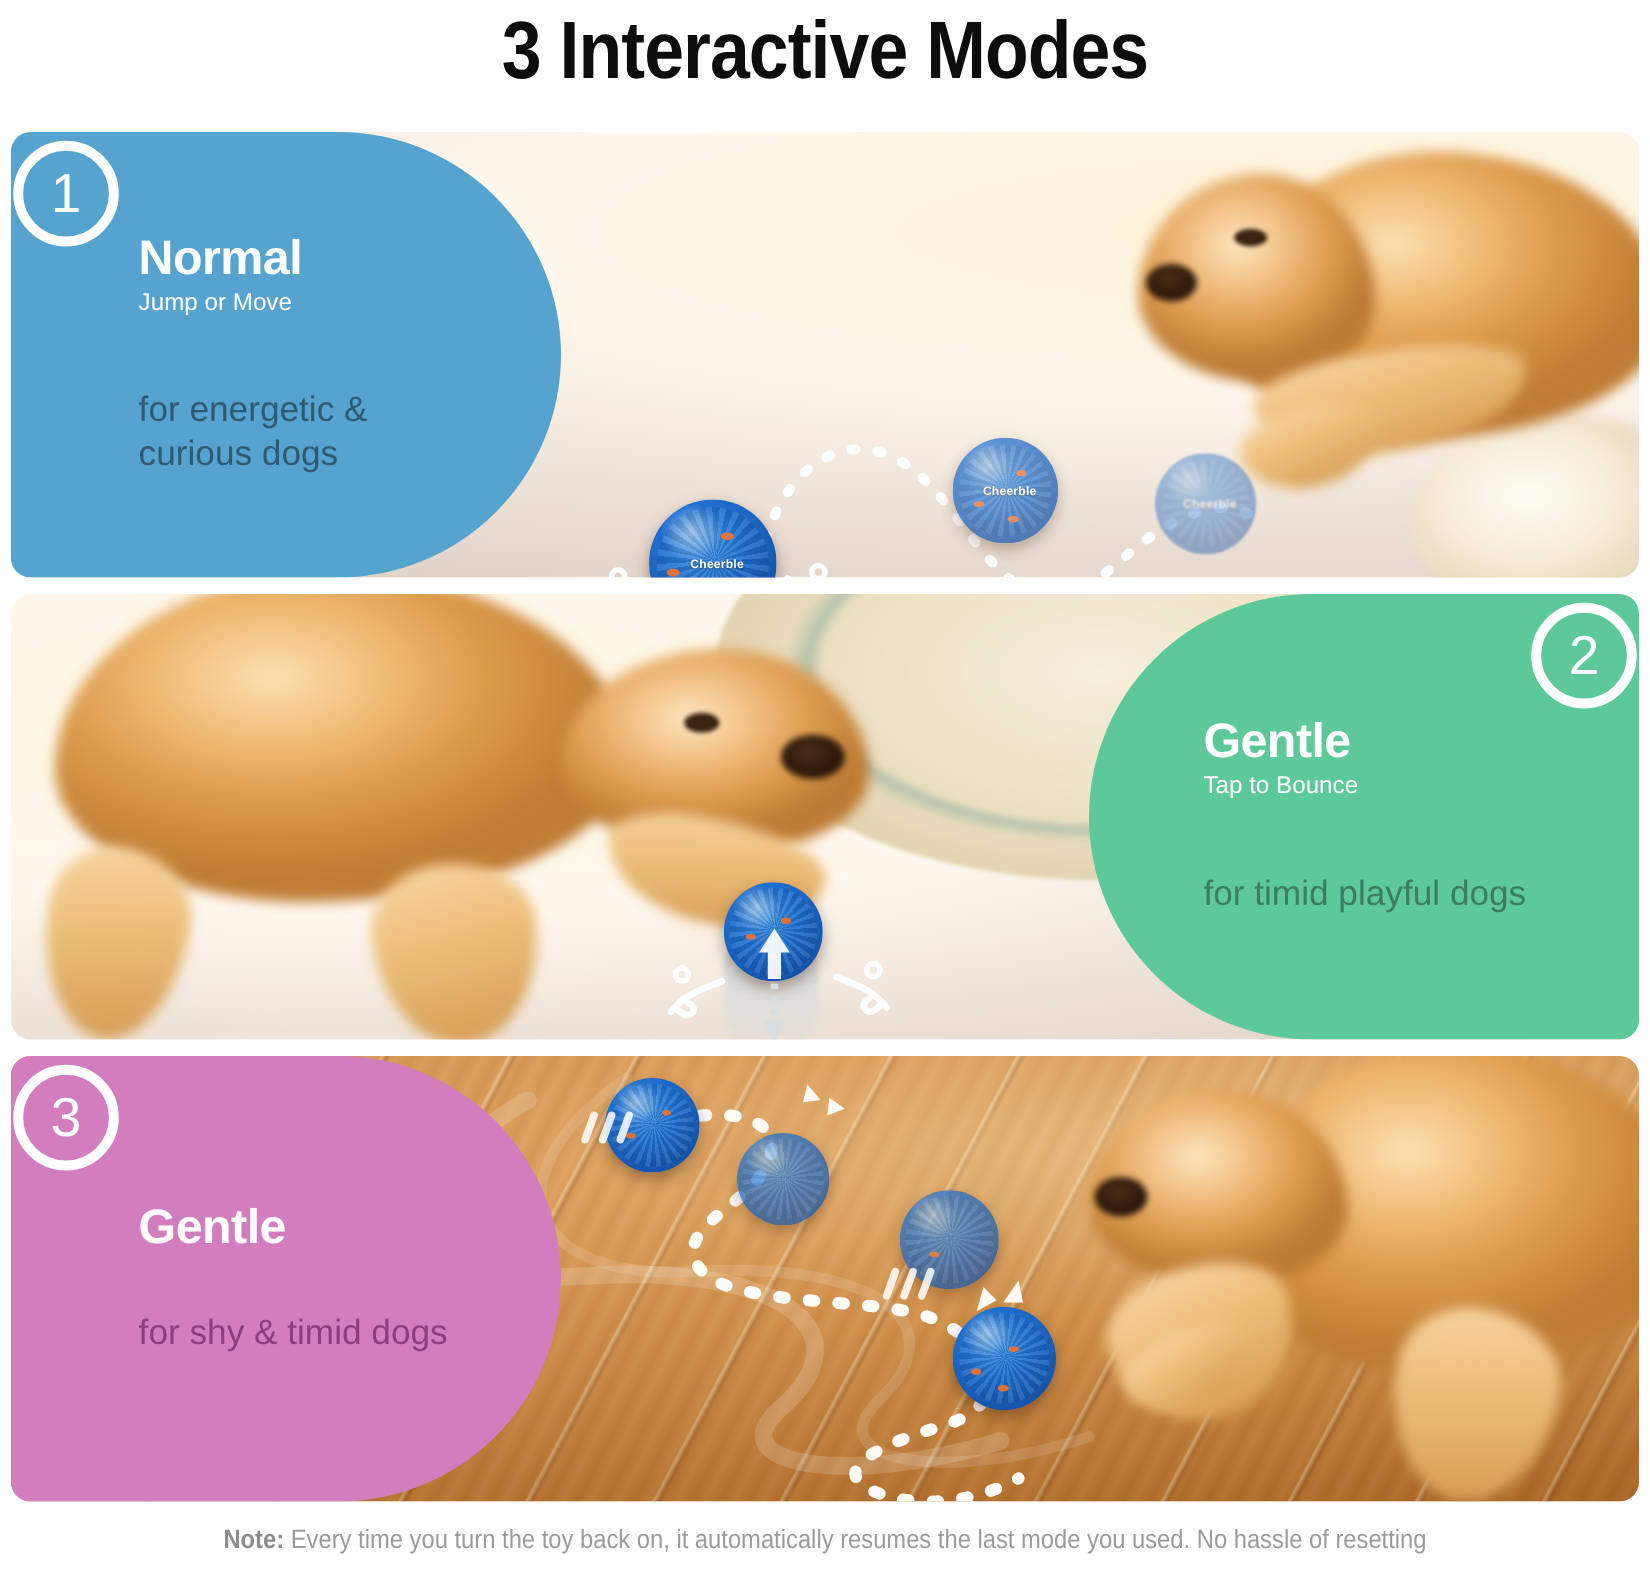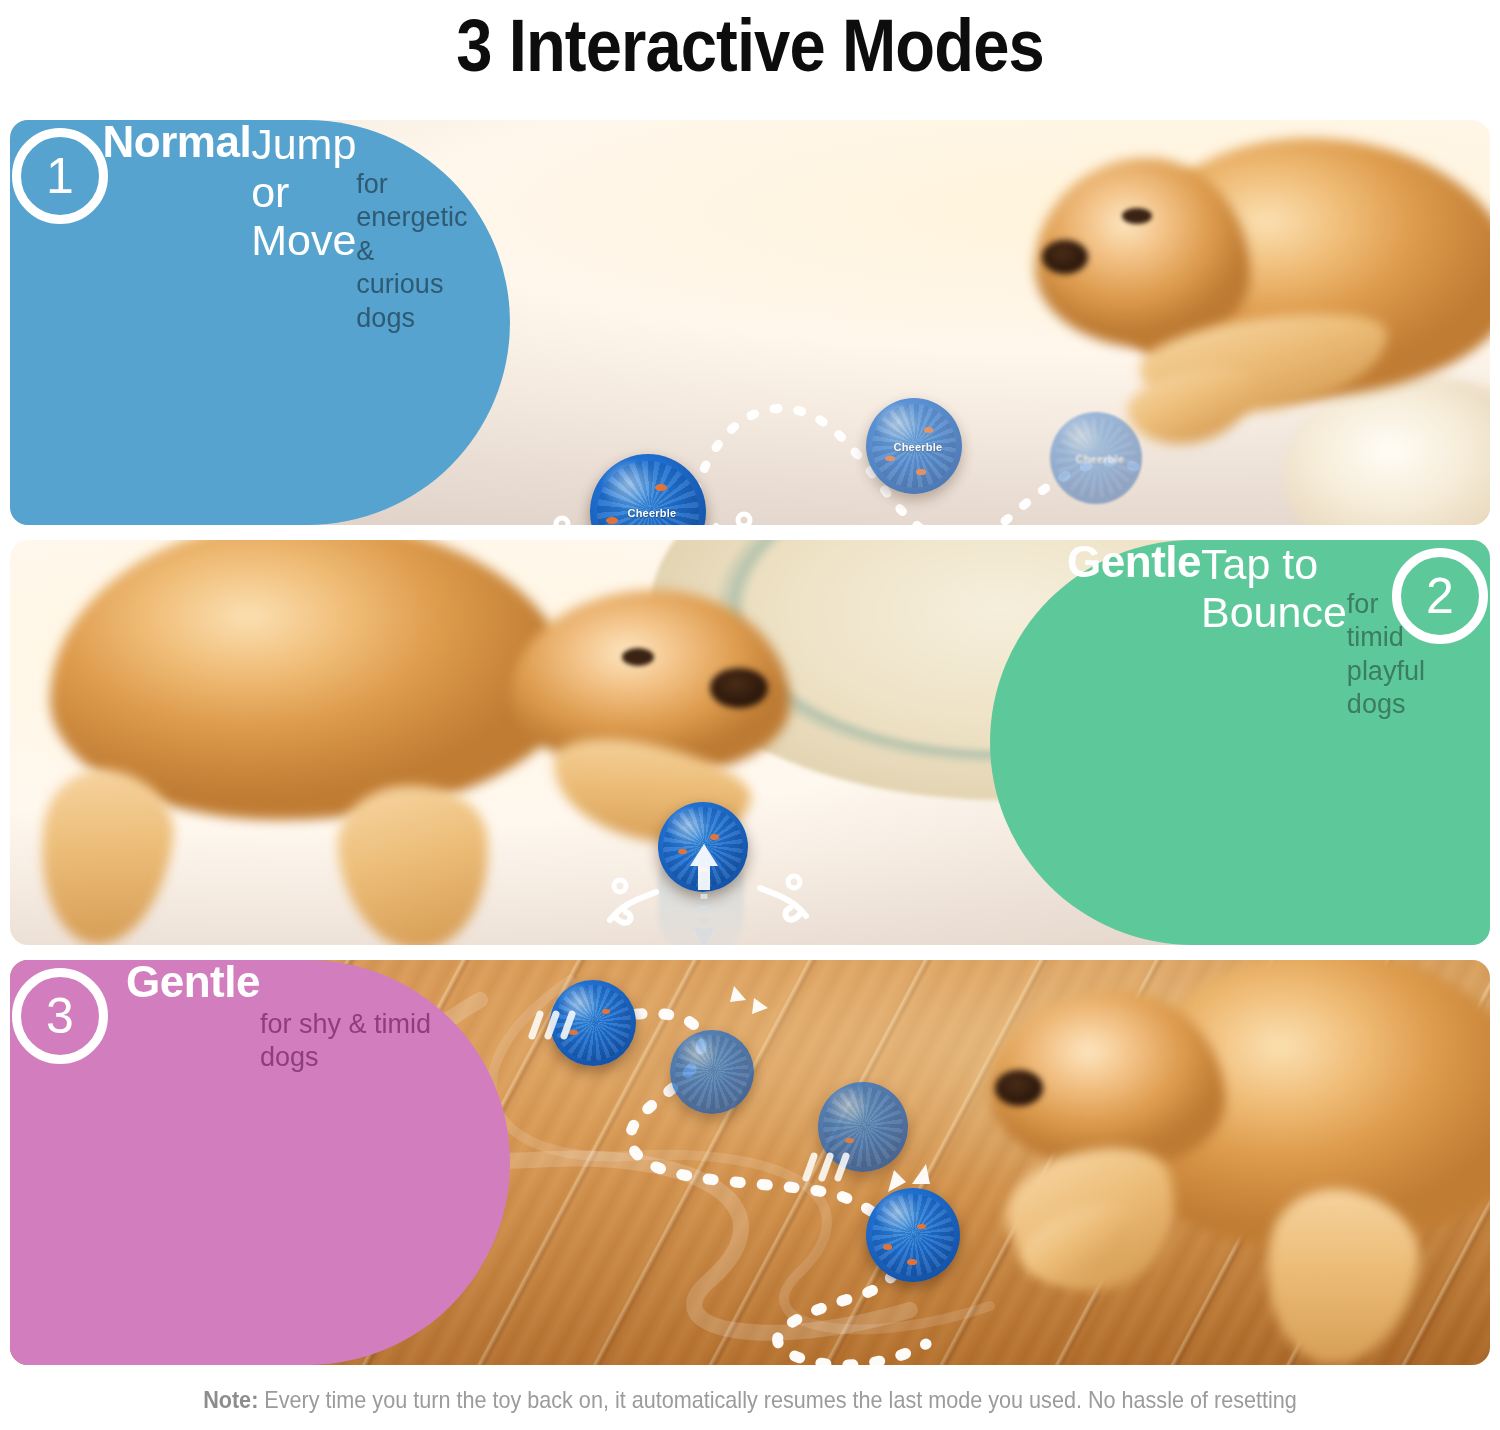--- a/index.html
+++ b/index.html
@@ -180,21 +180,21 @@
 
   .squiggle { position: absolute; pointer-events: none; }
 
   
   .mode-card {
     position: absolute;
     top: 0;
     height: 405px;
     width: 500px;
     display: flex;
-    flex-direction: row;
+    flex-direction: column;
     justify-content: center;
   }
   .mode-card.left {
     left: 0;
     border-radius: 18px 250px 250px 18px;
     padding: 0 66px 0 116px;
     align-items: flex-start;
     text-align: left;
   }
   .mode-card.right {
@@ -207,28 +207,28 @@
 
   .mode-title {
     font-size: 44px;
     font-weight: bold;
     color: #ffffff;
     line-height: 1.0;
     margin-bottom: 6px;
     letter-spacing: -0.5px;
   }
   .mode-sub {
-    font-size: 43px;
+    font-size: 22px;
     font-weight: normal;
     color: #ffffff;
     line-height: 1.12;
     margin-bottom: 18px;
   }
   .mode-desc {
-    font-size: 27px;
+    font-size: 32px;
     line-height: 1.24;
     white-space: pre-line;
     margin-top: 48px;
   }
 
   
   .badge {
     position: absolute;
     width: 96px; height: 96px;
     border-radius: 50%;

